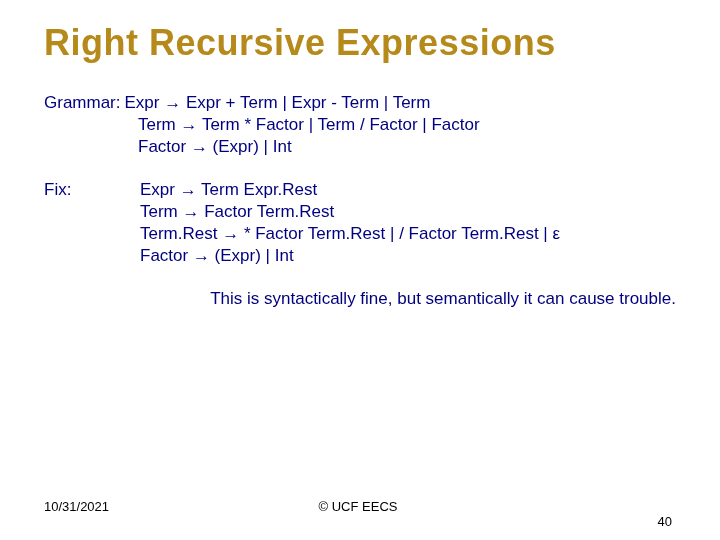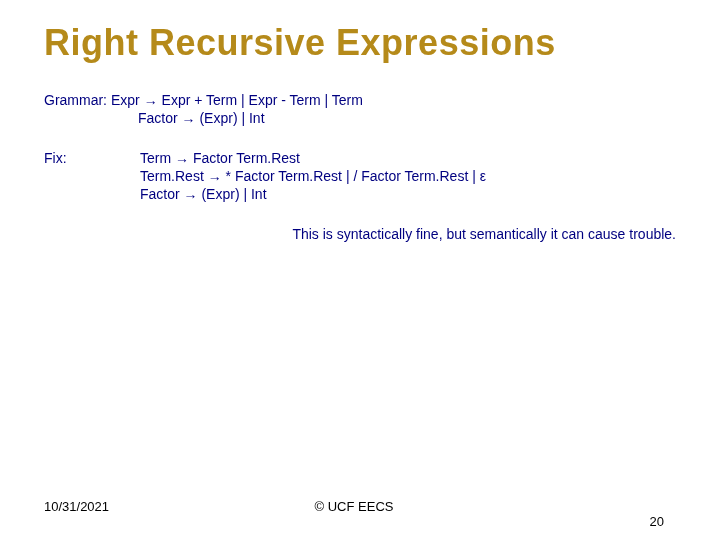--- a/index.html
+++ b/index.html
@@ -22,21 +22,21 @@
   .title {
     color: #b58a1a; 
     font-weight: bold;
     font-size: 36px;
     letter-spacing: 0.5px;
     margin-top: 2px;
     margin-bottom: 28px;
   }
   .body {
     color: #000080; 
-    font-size: 14px;
+    font-size: 17px;
     line-height: 1.28;
   }
   .labelcol {
     display: inline-block;
     width: 96px;
     vertical-align: top;
   }
   .rulecol {
     display: inline-block;
     vertical-align: top;
@@ -44,21 +44,21 @@
   .block {
     margin-bottom: 22px;
   }
   .note {
     margin-top: 6px;
     text-align: right;
   }
   .footer {
     position: absolute;
     left: 0;
-    right: 12px;
+    right: 4px;
     bottom: 26px;
     color: #000000;
     font-size: 13px;
   }
   .footer .date {
     position: absolute;
     left: 44px;
   }
   .footer .center {
     width: 100%;
@@ -82,36 +82,38 @@
 <div class="slide">
 
   <div class="title">Right Recursive Expressions</div>
 
   <div class="body">
 
     <div class="block grammar-first">
       <div>
         <span class="labelcol">Grammar:</span><span>Expr → Expr + Term | Expr - Term | Term</span>
       </div>
+      <div class="indent-rules">Term → Term * Factor | Term / Factor | Factor</div>
       <div class="indent-rules">Factor → (Expr) | Int</div>
     </div>
 
     <div class="block">
       <span class="labelcol">Fix:</span><span class="rulecol">
+        <div>Expr → Term Expr.Rest</div>
         <div>Term → Factor Term.Rest</div>
         <div>Term.Rest → * Factor Term.Rest | / Factor Term.Rest | ε</div>
         <div>Factor → (Expr) | Int</div>
       </span>
     </div>
 
     <div class="note">
       <div>This is syntactically fine, but semantically it can cause trouble.</div>
     </div>
 
   </div>
 
   <div class="footer">
     <span class="date">10/31/2021</span>
     <div class="center">© UCF EECS</div>
-    <span class="page">20</span>
+    <span class="page">40</span>
   </div>
 
 </div>
 
 </body></html>

